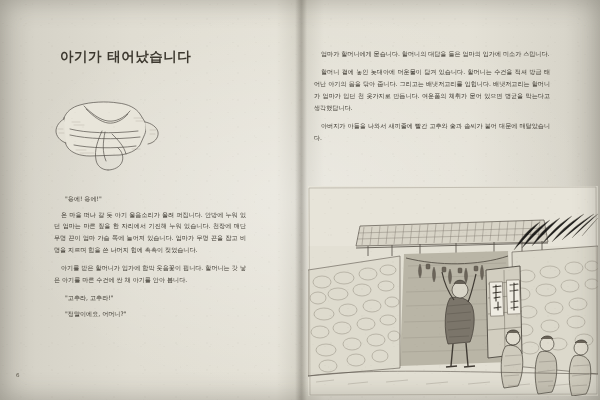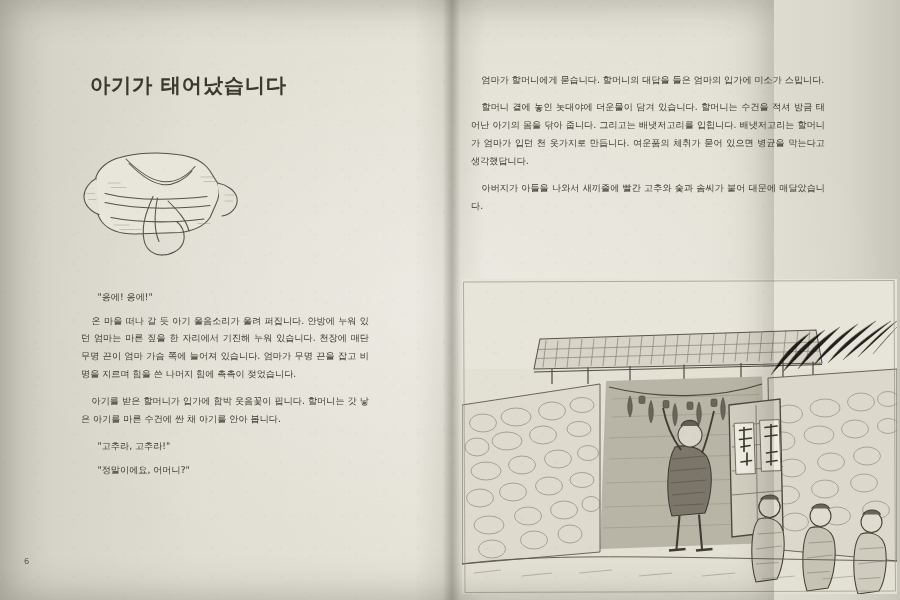--- a/index.html
+++ b/index.html
@@ -5,21 +5,21 @@
   * { box-sizing: border-box; }
   html, body { margin:0; padding:0; }
   body {
     width:600px; height:400px;
     font-family:"DejaVu Sans", sans-serif;
     background:#4a4a46;
     overflow:hidden;
   }
   #page {
     position:relative;
-    width:516px; height:400px;
+    width:600px; height:400px;
     background:#22c55e;
   }
   
   .spread {
     position:absolute;
     left:0; top:0; width:600px; height:400px;
     background:
       radial-gradient(ellipse at 50% 50%, rgba(255,255,255,0.30) 0%, rgba(255,255,255,0) 70%),
       linear-gradient(90deg,#c9c6bb 0%, #d6d3c8 6%, #e0ddd2 22%, #e4e1d6 46%, #d3d0c4 49.6%, #cfccc0 50.4%, #e3e0d5 54%, #e4e1d6 78%, #d8d5ca 94%, #c7c4b9 100%);
   }

